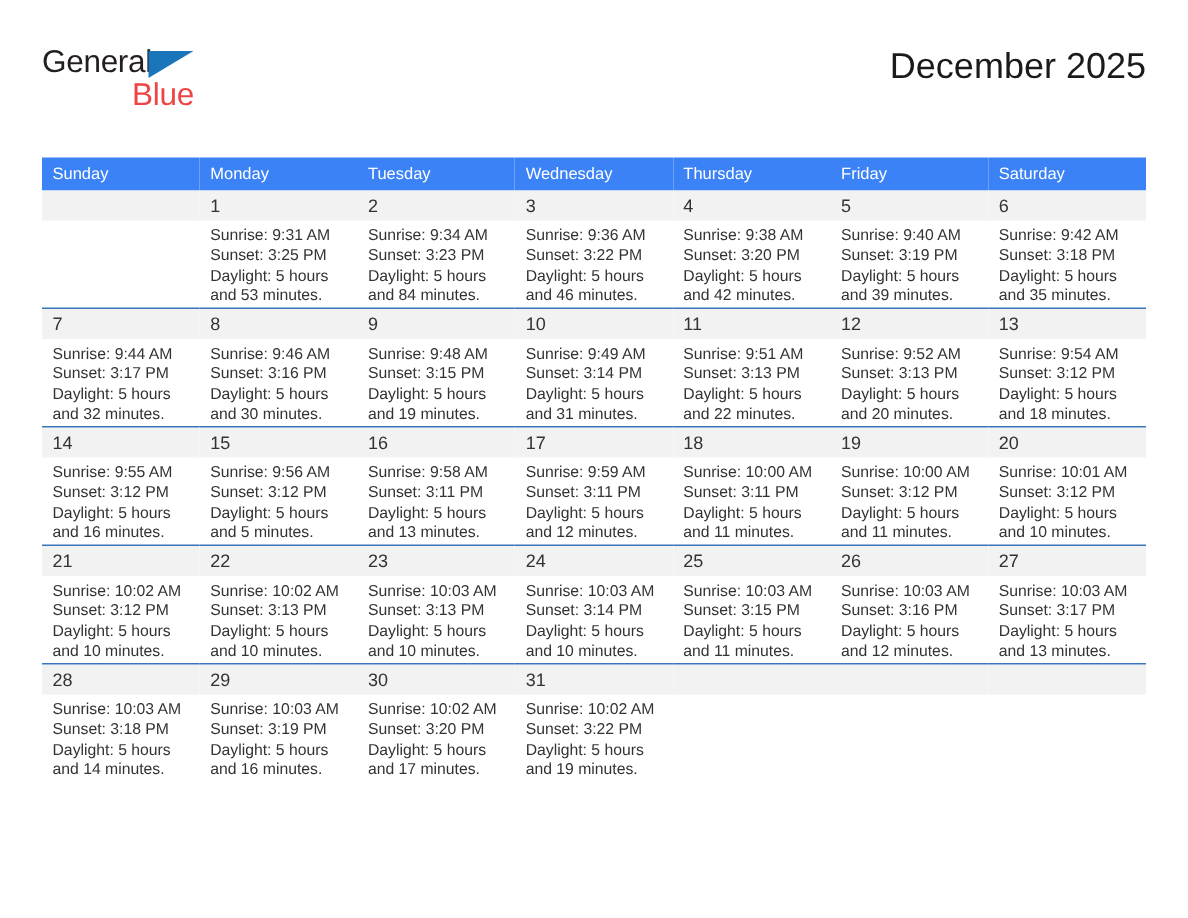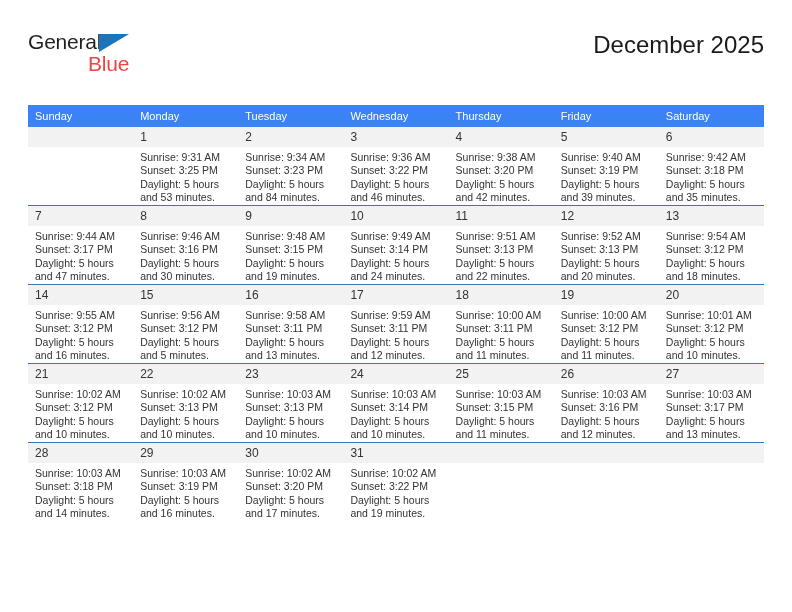--- a/index.html
+++ b/index.html
@@ -235,21 +235,21 @@
               </div>
             </td>
           </tr>
           <tr class="week-row">
             <td class="daycell">
               <div class="daynum">7</div>
               <div class="dayinfo">
                 <div>Sunrise: 9:44 AM</div>
                 <div>Sunset: 3:17 PM</div>
                 <div>Daylight: 5 hours</div>
-                <div>and 47 minutes.</div>
+                <div>and 32 minutes.</div>
               </div>
             </td>
             <td class="daycell">
               <div class="daynum">8</div>
               <div class="dayinfo">
                 <div>Sunrise: 9:46 AM</div>
                 <div>Sunset: 3:16 PM</div>
                 <div>Daylight: 5 hours</div>
                 <div>and 30 minutes.</div>
               </div>
@@ -262,21 +262,21 @@
                 <div>Daylight: 5 hours</div>
                 <div>and 19 minutes.</div>
               </div>
             </td>
             <td class="daycell">
               <div class="daynum">10</div>
               <div class="dayinfo">
                 <div>Sunrise: 9:49 AM</div>
                 <div>Sunset: 3:14 PM</div>
                 <div>Daylight: 5 hours</div>
-                <div>and 24 minutes.</div>
+                <div>and 31 minutes.</div>
               </div>
             </td>
             <td class="daycell">
               <div class="daynum">11</div>
               <div class="dayinfo">
                 <div>Sunrise: 9:51 AM</div>
                 <div>Sunset: 3:13 PM</div>
                 <div>Daylight: 5 hours</div>
                 <div>and 22 minutes.</div>
               </div>

